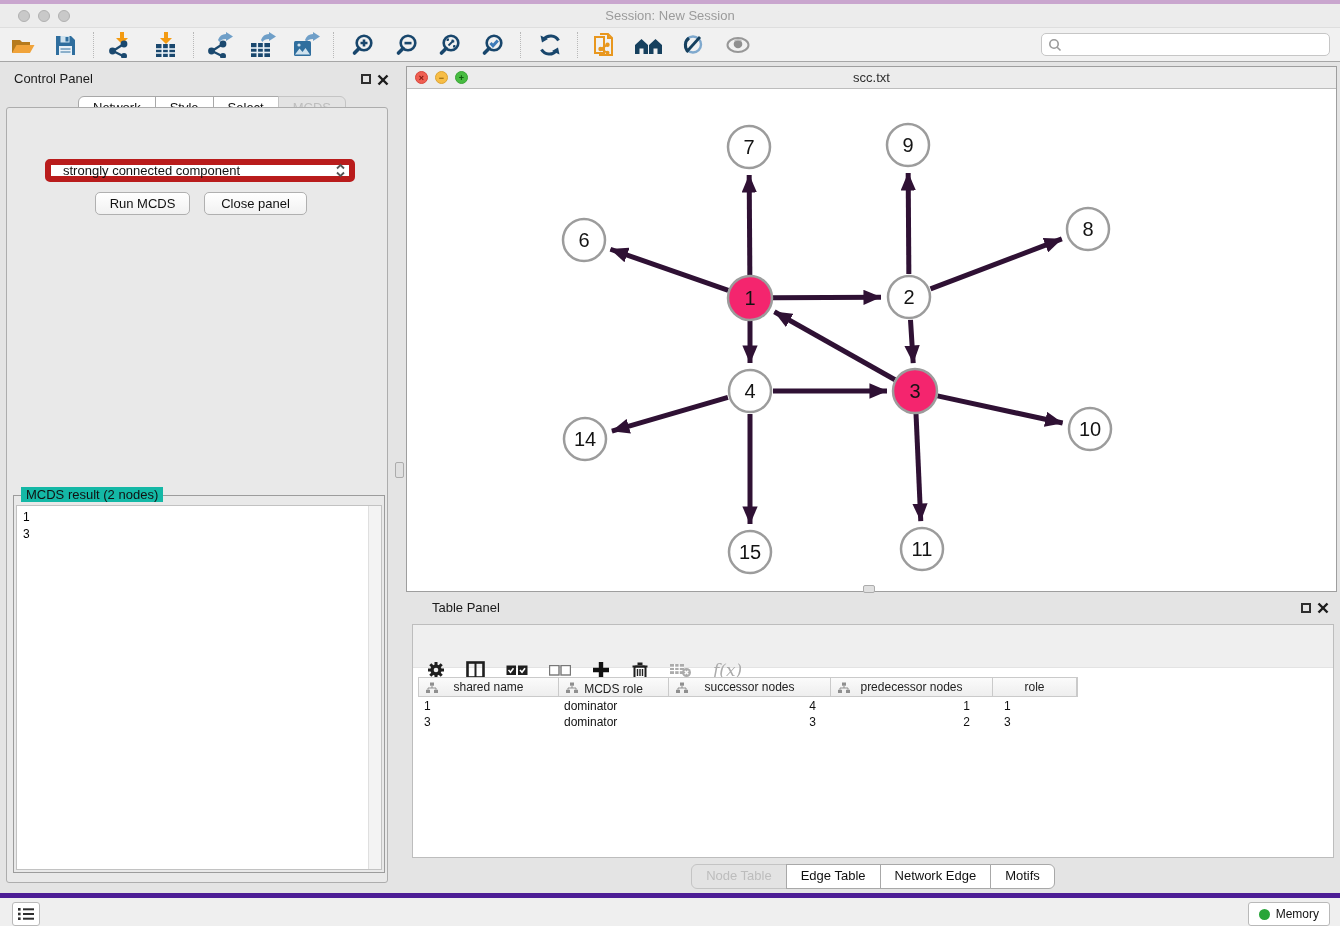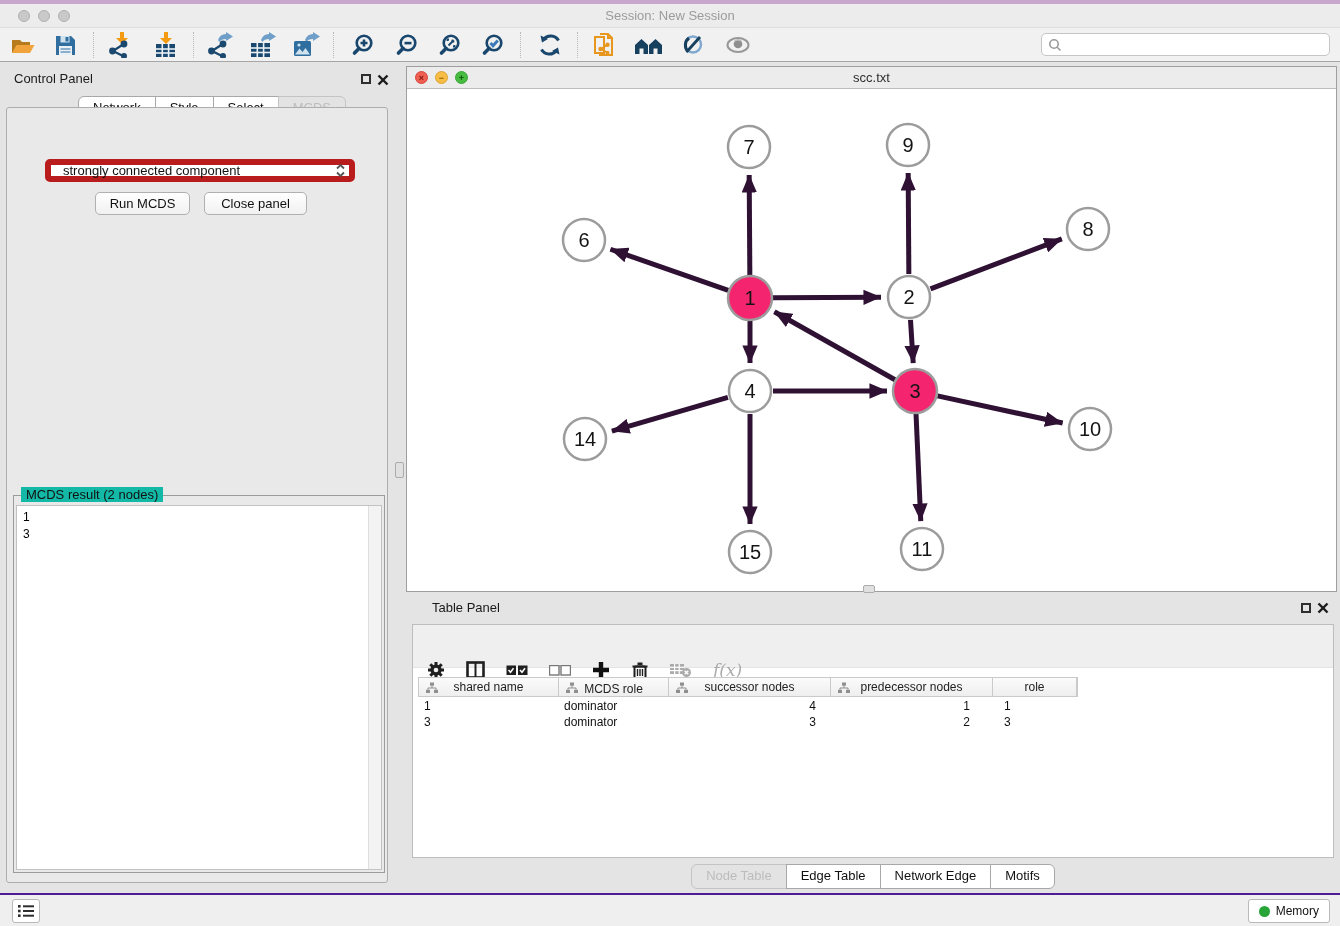--- a/index.html
+++ b/index.html
@@ -64,21 +64,21 @@
   .fx-label { font-family:"DejaVu Serif",serif; font-style:italic; font-size:17px; color:#ABABAB; }
   .tp-header { position:absolute; left:5px; top:52px; height:20px; display:flex; background:linear-gradient(#FBFBFB,#EEEEEE); border:1px solid #CACACA; }
   .tp-hcell { position:relative; border-right:1px solid #CACACA; display:flex; align-items:center; justify-content:center; font-size:12px; color:#222; gap:0; }
   .tp-hcell svg { position:absolute; left:7px; top:4px; }
   .tp-rows { position:absolute; left:5px; top:73px; }
   .tp-row { display:flex; height:16px; }
   .tp-cell { font-size:12px; color:#111; line-height:16px; overflow:hidden; white-space:nowrap; }
   .tp-tabs-wrap { position:absolute; left:406px; right:0; top:864px; display:flex; justify-content:center; }
 
   
-  .statusbar { position:absolute; left:0; top:893px; width:100%; height:33px; background:#EFEFEF; border-top:2px solid #4c1d95; }
+  .statusbar { position:absolute; left:0; top:893px; width:100%; height:33px; background:#EFEFEF; border-top:5px solid #4c1d95; }
   .list-btn { position:absolute; left:12px; top:4px; width:28px; height:24px; background:#FFF; border:1px solid #B9B9B9; border-radius:3px; display:flex; align-items:center; justify-content:center; }
   .memory-btn { position:absolute; right:10px; top:4px; height:24px; padding:0 10px; background:#FFF; border:1px solid #B9B9B9; border-radius:3px; display:flex; align-items:center; gap:6px; }
   .memory-dot { width:11px; height:11px; border-radius:50%; background:#27A539; }
   .memory-btn span.lbl { font-size:12px; color:#111; }
 </style>
 </head>
 <body>
 
 <div class="screen">
 

